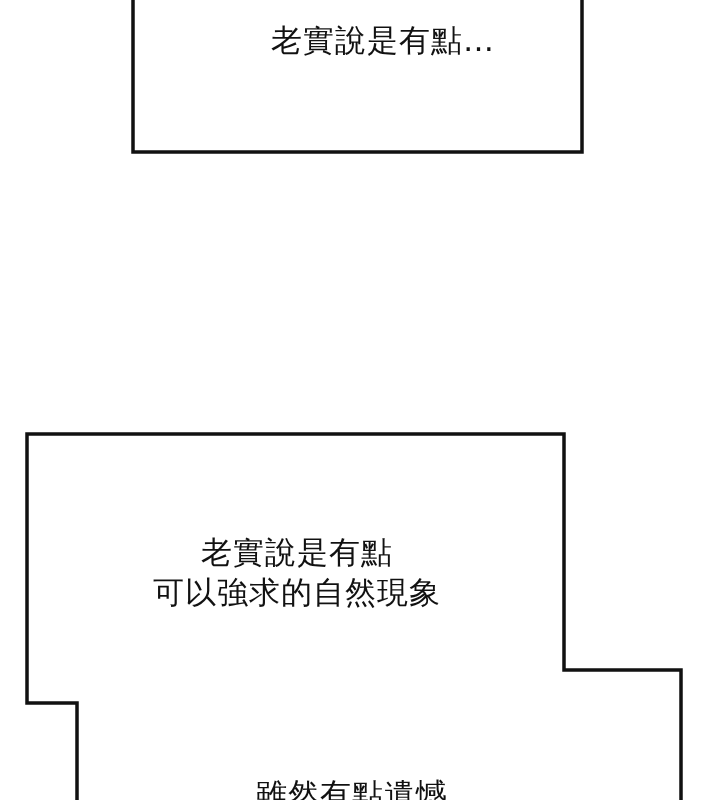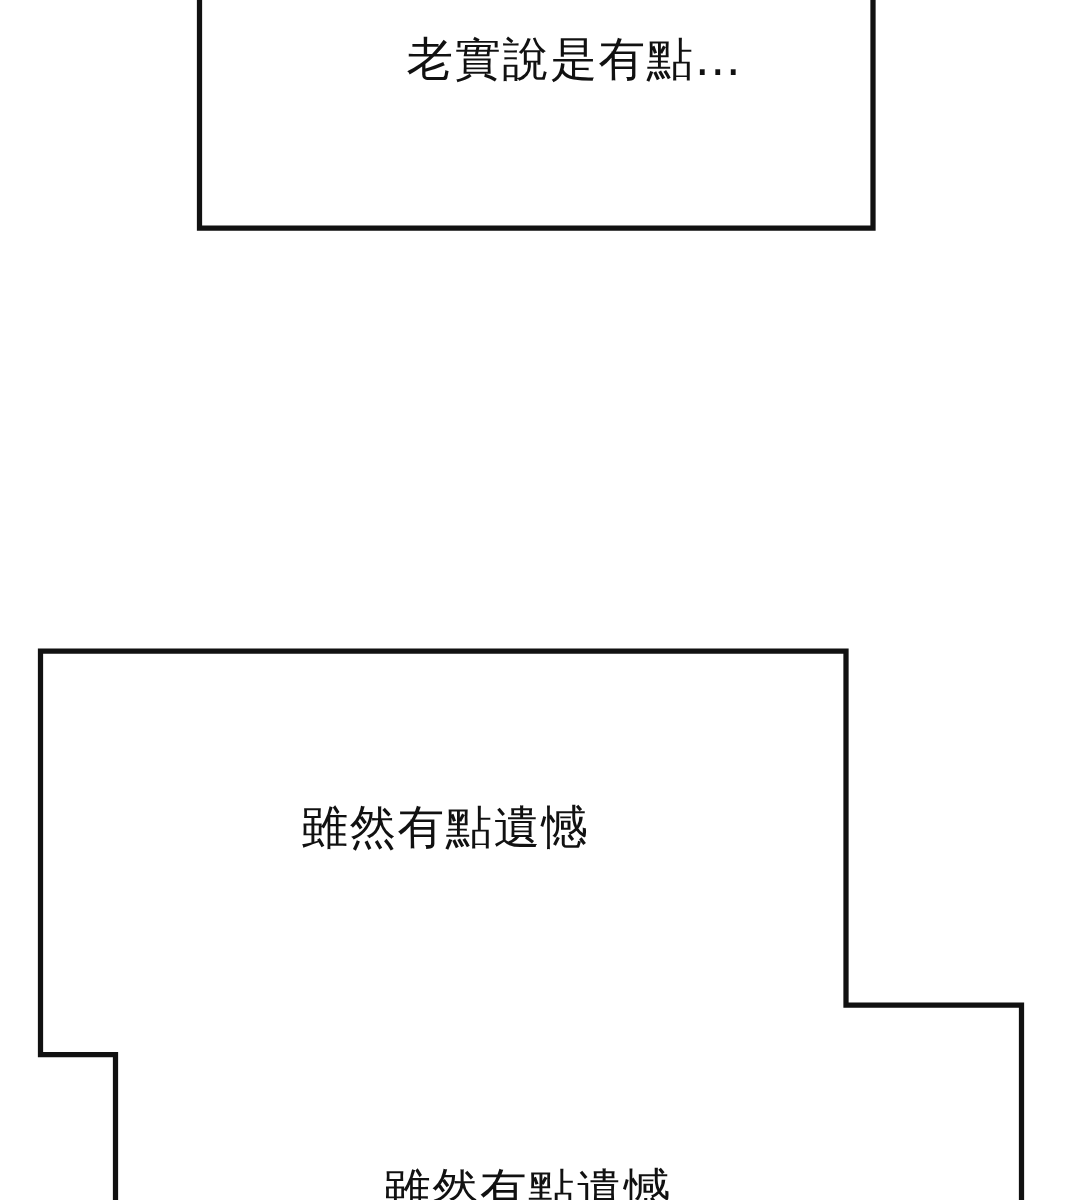--- a/index.html
+++ b/index.html
@@ -53,16 +53,17 @@
 <svg class="panel-svg" viewBox="0 0 720 800" xmlns="http://www.w3.org/2000/svg">
 
   <polyline points="133,0 133,152 582,152 582,0" fill="#ffffff" stroke="#111111" stroke-width="3.5" stroke-linejoin="miter"></polyline>
 
   <polyline points="77,800 77,703 27,703 27,434 564,434 564,670 681,670 681,800" fill="#ffffff" stroke="#111111" stroke-width="3.5" stroke-linejoin="miter"></polyline>
 </svg>
 
 <div class="caption caption-1">老實說是有點…</div>
 
 <div class="caption caption-2">
-  <span>雖然有點遺憾</span>
+  <span>老實說是有點</span>
+  <span>可以強求的自然現象</span>
 </div>
 
 <div class="caption caption-3">雖然有點遺憾，</div>
 
 </body></html>

